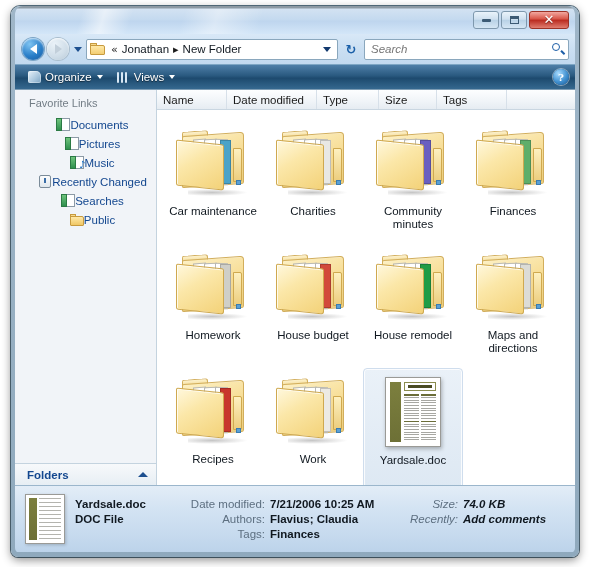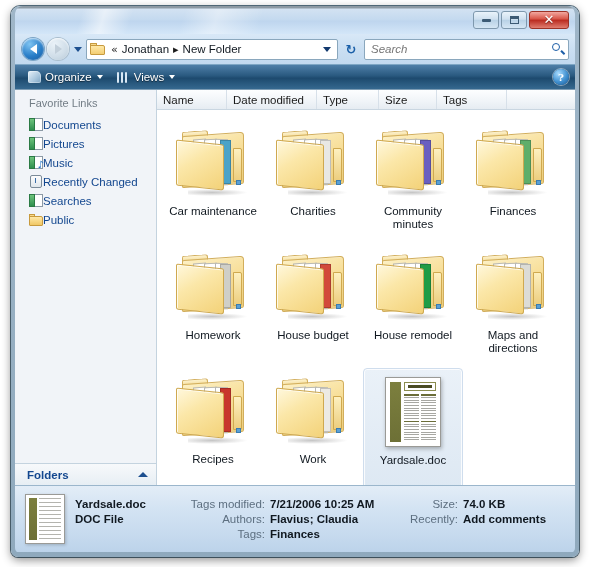--- a/index.html
+++ b/index.html
@@ -252,20 +252,21 @@
   }
   #favlinks { padding: 7px 0 0 0; flex: 1 1 auto; }
   #fav-title {
     font-size: 11px; color: #737d86;
     padding: 0 0 6px 14px;
   }
   .fav-item {
     display: flex; align-items: center; 
     padding: 2px 0 2px 14px;
     height: 19px;
+    justify-content: center;
   }
   .fav-label {
     font-size: 11.5px; color: #13478f;
   }
   .fav-ico { width: 14px; height: 14px; flex:0 0 auto; position: relative; }
   .fav-ico .doc-page {
     position:absolute; right:0; top:0; width:9px; height:13px;
     background:#ffffff; border:1px solid #8c9aa6;
   }
   .fav-ico .doc-bar {
@@ -517,21 +518,21 @@
     position: relative; z-index: 2;
     margin-left: 10px;
   }
   .meta-col { display:flex; flex-direction:column; gap:3px; }
   .meta-row { display:flex; align-items:baseline; gap:5px; font-size:11.5px; }
   .meta-lbl { color:#5d6f80; }
   .meta-val { color:#101820; font-weight:bold; }
   .meta-name { color:#101820; font-weight:bold; font-size:11.5px; }
   #meta-left { width: 112px; flex:0 0 112px; }
   #meta-mid  { flex: 1 1 auto; }
-  #meta-right{ width: 185px; flex:0 0 185px; }
+  #meta-right{ width: 185px; flex:0 0 185px;font-style:italic; }
   .lbl-right { text-align:right; }
 </style>
 </head>
 <body>
 
 <div id="window">
   <div id="frame-inner">
 
     <div id="titlebar">
       <div class="sheen"></div>
@@ -996,21 +997,21 @@
           repeating-linear-gradient(180deg,#b4b4ae 0px,#b4b4ae 1px,transparent 1px,transparent 4px);"></span>
       </div>
 
       <div id="status-meta">
         <div class="meta-col" id="meta-left">
           <div class="meta-name">Yardsale.doc</div>
           <div class="meta-name">DOC File</div>
         </div>
         <div class="meta-col" id="meta-mid">
             <div class="meta-row">
-              <span class="meta-lbl lbl-right" style="width: 78px; display: inline-block;">Tags modified:</span>
+              <span class="meta-lbl lbl-right" style="width: 78px; display: inline-block;">Date modified:</span>
               <span class="meta-val">7/21/2006 10:25 AM</span>
             </div>
             <div class="meta-row">
               <span class="meta-lbl lbl-right" style="width: 78px; display: inline-block;">Authors:</span>
               <span class="meta-val">Flavius; Claudia</span>
             </div>
             <div class="meta-row">
               <span class="meta-lbl lbl-right" style="width: 78px; display: inline-block;">Tags:</span>
               <span class="meta-val">Finances</span>
             </div>

